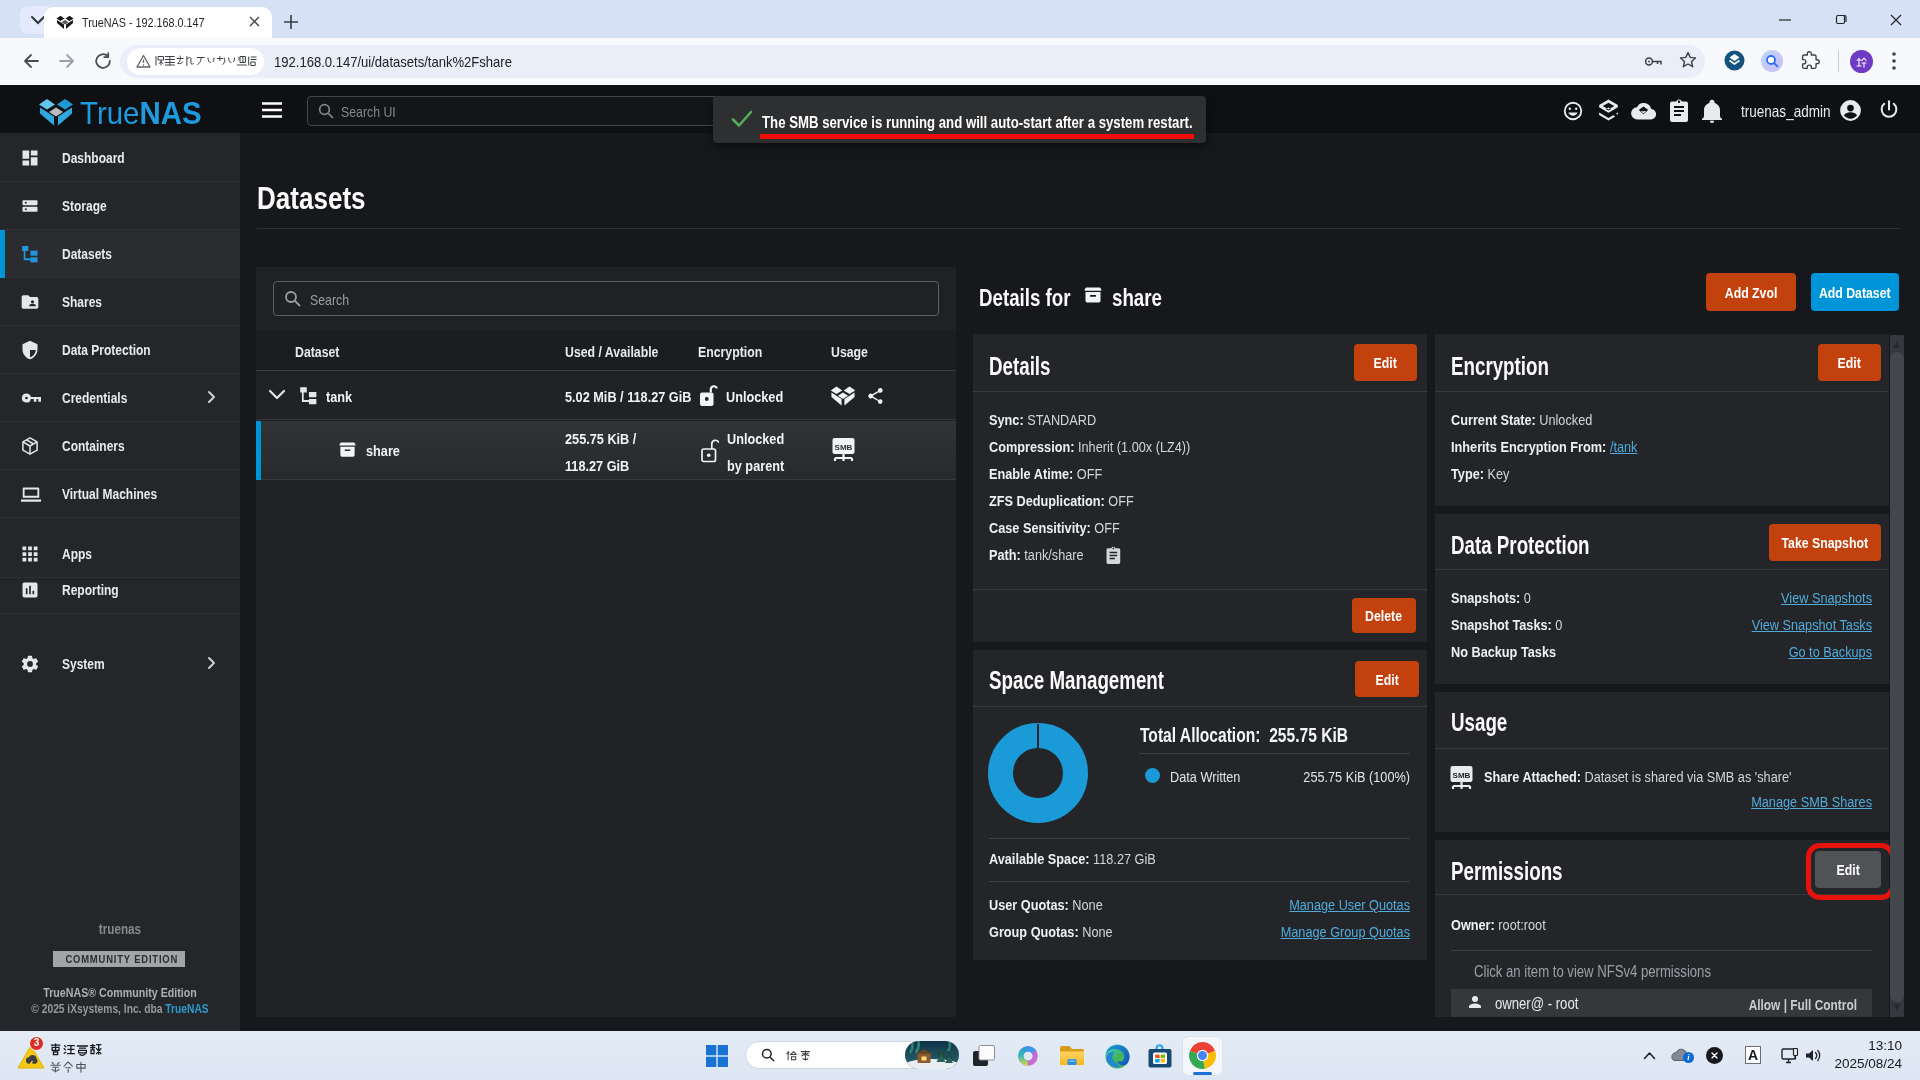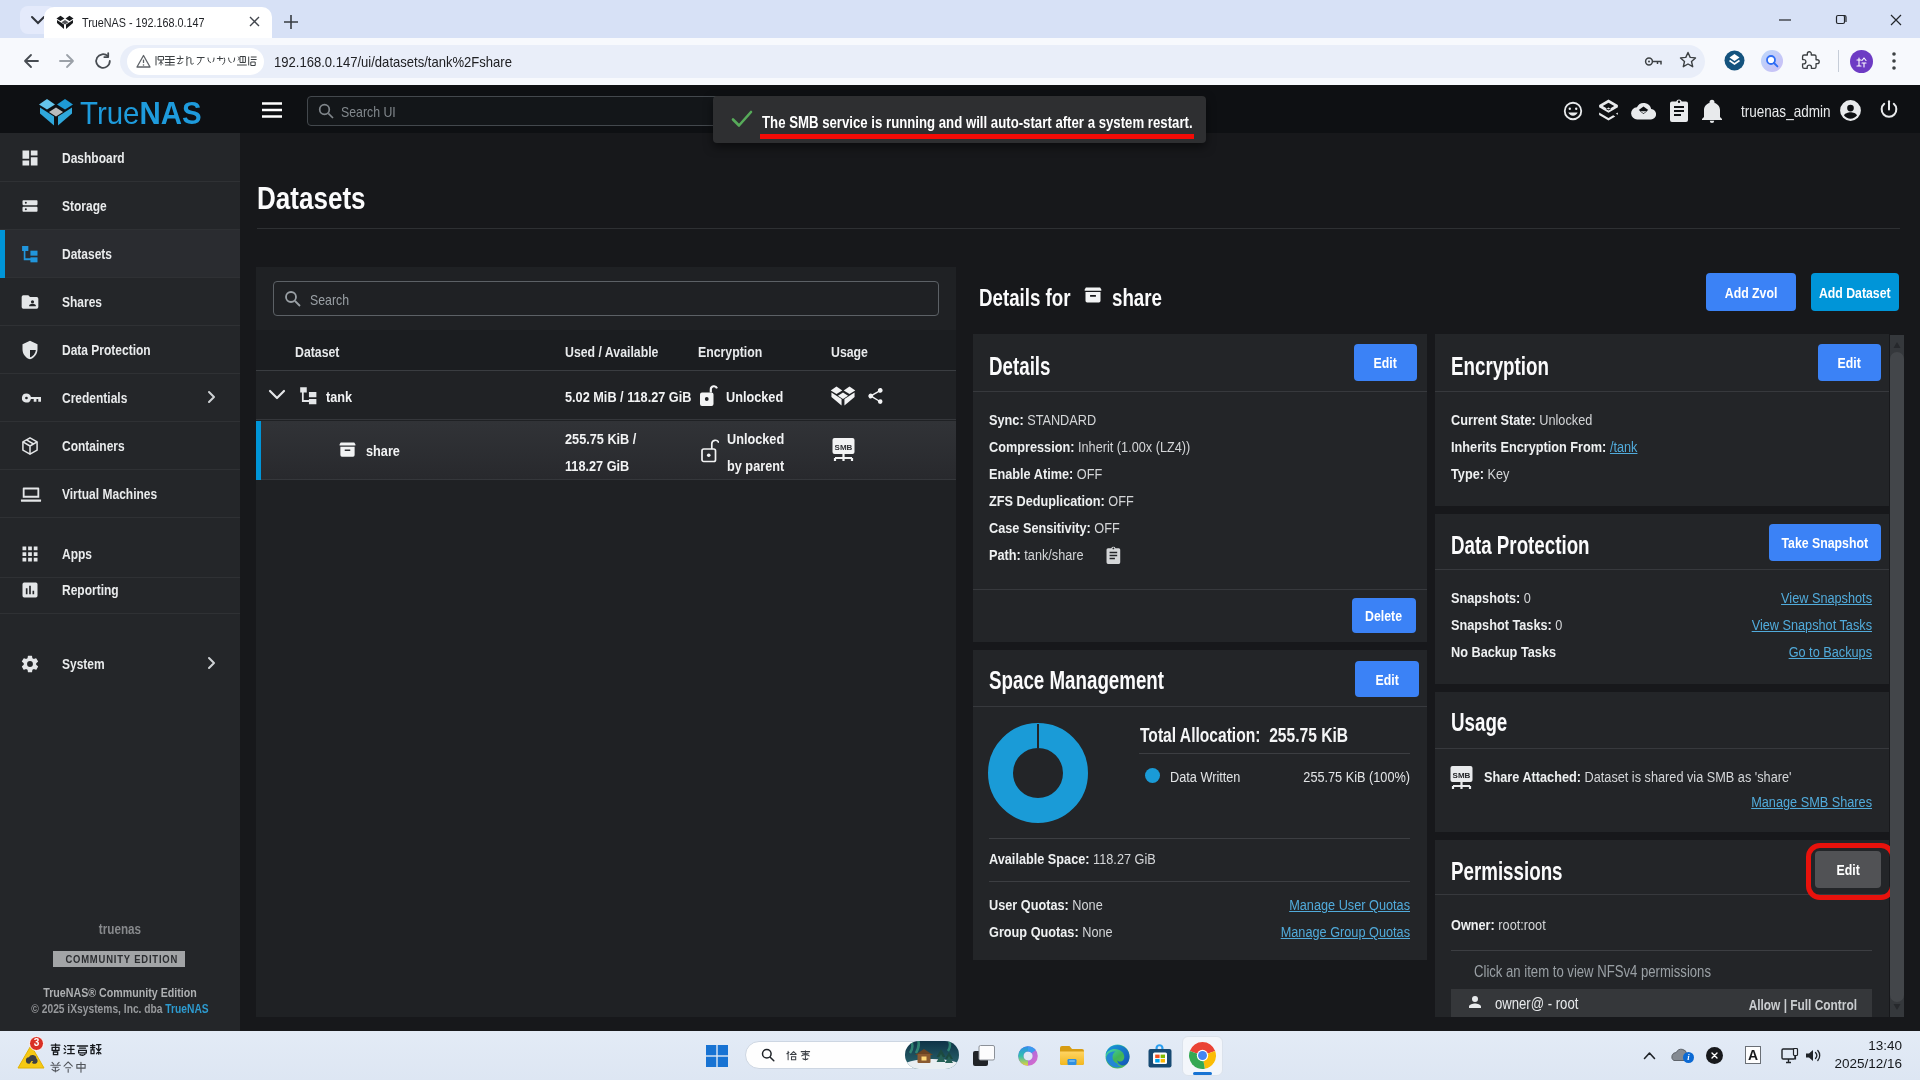--- a/index.html
+++ b/index.html
@@ -1,21 +1,21 @@
 <!DOCTYPE html>
 <html><head>
 <meta charset="utf-8">
 <style>
 *{margin:0;padding:0;box-sizing:border-box}
 html,body{width:1920px;height:1080px;overflow:hidden}
 body{font-family:"Liberation Sans",sans-serif;background:#17181b;position:relative}
 .abs{position:absolute}
 .card{position:absolute;background:#232528}
 .ctitle{position:absolute;font-size:25px;font-weight:700;color:#fbfbfc;transform:scaleX(.75);transform-origin:0 50%;white-space:nowrap}
-.btn{position:absolute;background:#3b82f6;color:#fff;font-weight:700;font-size:15px;border-radius:4px;display:flex;align-items:center;justify-content:center;white-space:nowrap}
+.btn{position:absolute;background:#c2410c;color:#fff;font-weight:700;font-size:15px;border-radius:4px;display:flex;align-items:center;justify-content:center;white-space:nowrap}
 .btn>span{transform:scaleX(.82);transform-origin:50% 50%;display:inline-block}
 .btn.blue{background:#0095d8}
 .hr{position:absolute;height:1px;background:#37393d}
 .k{font-weight:700;color:#eef0f1}
 .v{color:#d4d6d8;font-weight:400}
 .row{position:absolute;font-size:15.5px;color:#d4d6d8;transform:scaleX(.82);transform-origin:0 50%;white-space:nowrap}
 .rowr{position:absolute;font-size:15.5px;text-align:right;transform:scaleX(.82);transform-origin:100% 50%;white-space:nowrap}
 .link{color:#51abdb;text-decoration:underline;font-weight:400}
 .tx{transform:scaleX(.82);transform-origin:0 50%;white-space:nowrap}
 .txc{transform:scaleX(.82);transform-origin:50% 50%;white-space:nowrap}
@@ -635,14 +635,14 @@
 <svg class="abs" style="left:1781px;top:1048px" width="19" height="16" viewBox="0 0 19 16">
     <rect x="1" y="1" width="13" height="10" rx="1.2" stroke="#1f2328" stroke-width="1.4" fill="none"></rect>
     <path d="M5 14.5h5M7.5 11v3.5" stroke="#1f2328" stroke-width="1.4"></path>
     <rect x="12.5" y="0.5" width="4" height="7" rx="1" fill="#e8eef6" stroke="#1f2328" stroke-width="1.2"></rect>
     <path d="M14.5 7.5v4" stroke="#1f2328" stroke-width="1.2"></path>
   </svg>
 <svg class="abs" style="left:1805px;top:1048px" width="17" height="15" viewBox="0 0 17 15">
     <path d="M1 5.5h3L8 2v11L4 9.5H1z" fill="#1f2328"></path>
     <path d="M10.5 4.5a4.5 4.5 0 0 1 0 6M12.8 2.5a7.5 7.5 0 0 1 0 10" stroke="#1f2328" stroke-width="1.3" fill="none" stroke-linecap="round"></path>
   </svg>
-<div class="abs" style="left:1832px;top:1038px;width:70px;text-align:right;font-size:13.5px;color:#15181c">13:40</div>
-<div class="abs" style="left:1812px;top:1056px;width:90px;text-align:right;font-size:13.5px;color:#15181c">2025/12/16</div>
+<div class="abs" style="left:1832px;top:1038px;width:70px;text-align:right;font-size:13.5px;color:#15181c">13:10</div>
+<div class="abs" style="left:1812px;top:1056px;width:90px;text-align:right;font-size:13.5px;color:#15181c">2025/08/24</div>
 
 </body></html>

